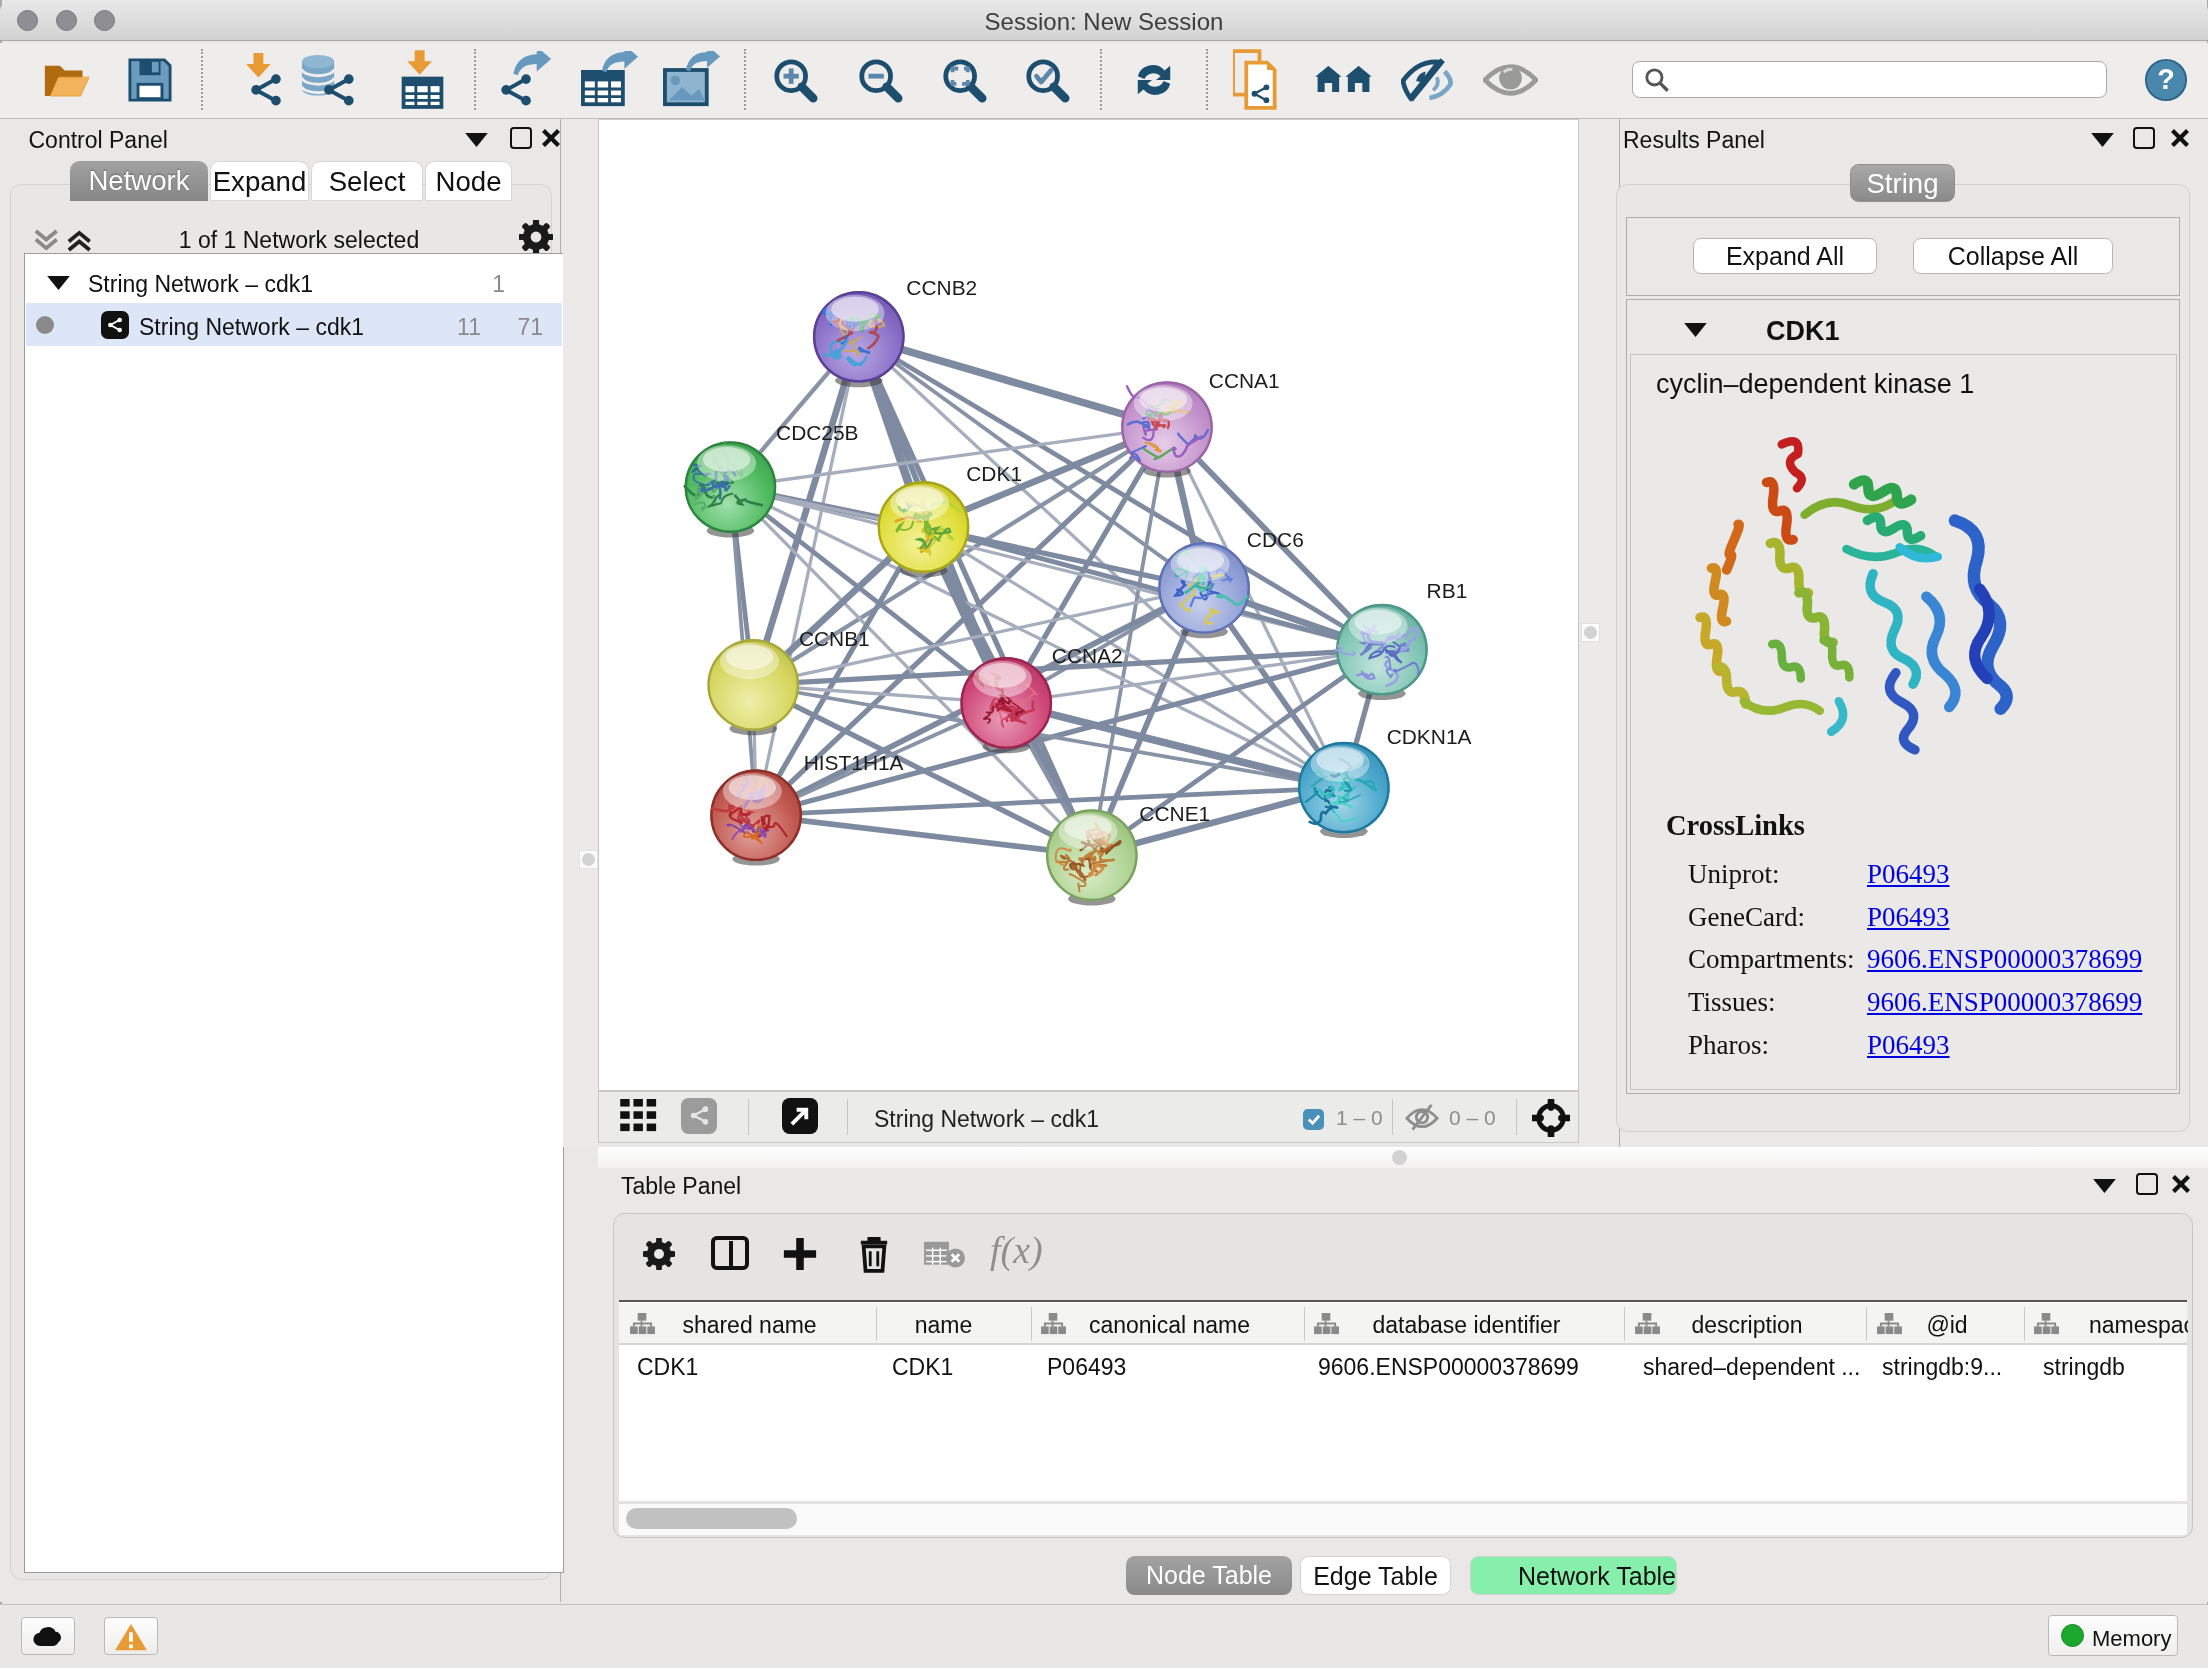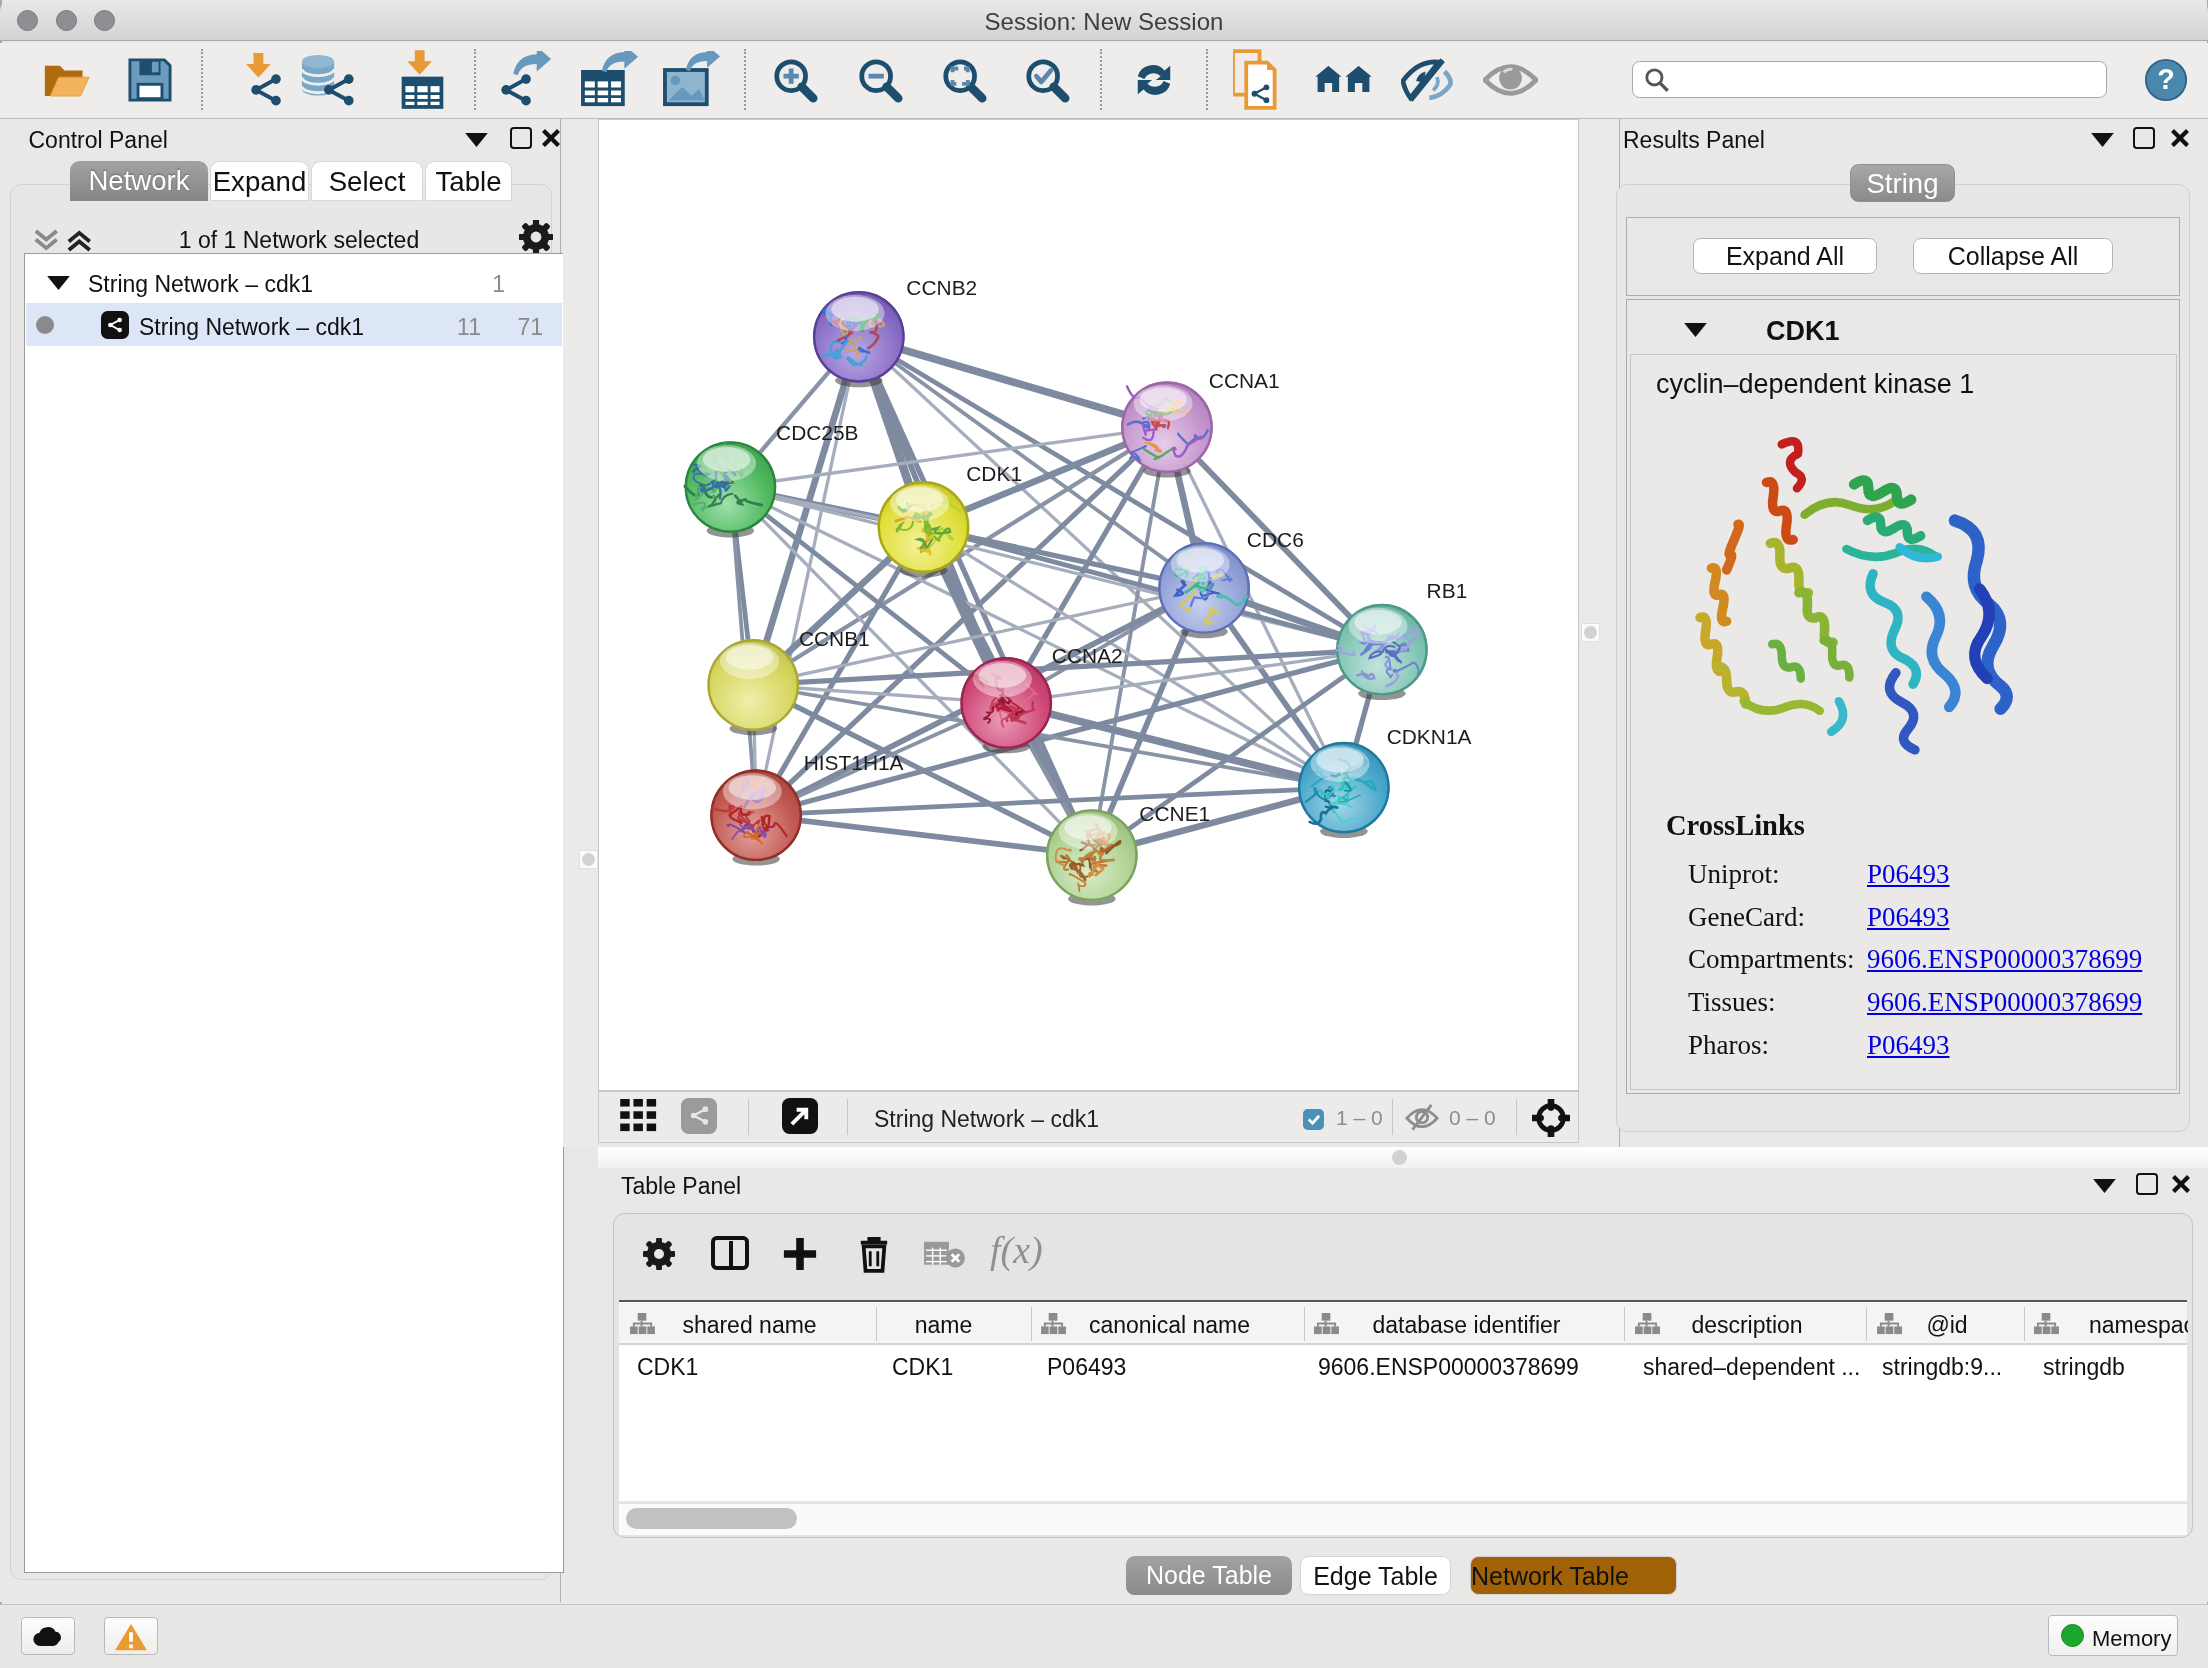--- a/index.html
+++ b/index.html
@@ -172,21 +172,21 @@
 <div class="abs" style="left:510px;top:127px;width:22px;height:22px;border:2.9px solid #111;border-radius:3.8px"></div>
 <svg class="abs" style="left:539px;top:126px" width="24" height="24" viewBox="0 0 24 24">
     <path d="M3 6 L6 3 L12 9 L18 3 L21 6 L15 12 L21 18 L18 21 L12 15 L6 21 L3 18 L9 12 z" fill="#111"></path>
   </svg>
 
 <div class="abs" style="left:9.5px;top:184px;width:542px;height:1396px;background:#e8e7e6;border:1.9px solid #d4d3d2;border-radius:11.4px"></div>
 
 <div class="abs" style="left:70px;top:161px;width:138px;height:40px;background:linear-gradient(#a2a2a2,#868686);border-radius:9.5px 9.5px 0 0;color:#fff;font-size:27.6px;text-align:center;line-height:40px;text-shadow:0 -1px 1.9px #666">Network</div>
 <div class="abs" style="left:210px;top:161px;width:99px;height:40px;background:#fff;border:1px solid #d8d8d8;border-radius:9.5px 9.5px 0 0;color:#111;font-size:27.6px;text-align:center;line-height:40px">Expand</div>
 <div class="abs" style="left:311px;top:161px;width:112px;height:40px;background:#fff;border:1px solid #d8d8d8;border-radius:9.5px 9.5px 0 0;color:#111;font-size:27.6px;text-align:center;line-height:40px">Select</div>
-<div class="abs" style="left:425px;top:161px;width:87px;height:40px;background:#fff;border:1px solid #d8d8d8;border-radius:9.5px 9.5px 0 0;color:#111;font-size:27.6px;text-align:center;line-height:40px">Table</div>
+<div class="abs" style="left:425px;top:161px;width:87px;height:40px;background:#fff;border:1px solid #d8d8d8;border-radius:9.5px 9.5px 0 0;color:#111;font-size:27.6px;text-align:center;line-height:40px">Node</div>
 
 <svg class="abs" style="left:32px;top:227px" width="28.5" height="27" viewBox="0 0 30 28">
 <path d="M4 4 l11 9 l11-9 M4 13 l11 9 l11-9" fill="none" stroke="#8a8a8a" stroke-width="4"></path>
   </svg>
 <svg class="abs" style="left:65px;top:227px" width="28.5" height="27" viewBox="0 0 30 28">
 <path d="M4 24 l11-9 l11 9 M4 15 l11-9 l11 9" fill="none" stroke="#222" stroke-width="4"></path>
   </svg>
 <div class="abs" style="left:90px;top:227px;width:418px;text-align:center;font-size:23px;color:#111">1 of 1 Network selected</div>
 
 <svg style="position:absolute;left:519px;top:220px" width="34" height="34" viewBox="0 0 36 36" xmlns="http://www.w3.org/2000/svg">
@@ -836,21 +836,21 @@
 <div class="abs" style="left:1318px;top:1354px;font-size:23px;color:#111;white-space:nowrap">9606.ENSP00000378699</div>
 <div class="abs" style="left:1643px;top:1354px;font-size:23px;color:#111;white-space:nowrap">shared–dependent ...</div>
 <div class="abs" style="left:1882px;top:1354px;font-size:23px;color:#111;white-space:nowrap">stringdb:9...</div>
 <div class="abs" style="left:2043px;top:1354px;font-size:23px;color:#111;white-space:nowrap">stringdb</div>
 
 <div class="abs" style="left:619px;top:1503px;width:1568px;height:32px;background:#fafafa;border-top:1px solid #e2e2e2"></div>
 <div class="abs" style="left:626px;top:1508px;width:171px;height:21px;background:#c1c1c1;border-radius:10.5px"></div>
 
 <div class="abs" style="left:1126px;top:1556px;width:166px;height:39px;background:linear-gradient(#a2a2a2,#8a8a8a);border-radius:8.6px;color:#fff;font-size:25px;text-align:center;line-height:39px">Node Table</div>
 <div class="abs" style="left:1300px;top:1556px;width:151px;height:39px;background:#fff;border:1px solid #d2d2d2;border-radius:8.6px;color:#111;font-size:25px;text-align:center;line-height:39px">Edge Table</div>
-<div class="abs" style="left:1470px;top:1556px;width:207px;height:39px;background:#a16207;border:1px solid #d2d2d2;border-radius:8.6px;color:#111;font-size:25px;text-align:left;line-height:39px">Network Table</div>
+<div class="abs" style="left:1470px;top:1556px;width:207px;height:39px;background:#86efac;border:1px solid #d2d2d2;border-radius:8.6px;color:#111;font-size:25px;text-align:right;line-height:39px">Network Table</div>
 
 <div class="abs" style="left:0;top:1604px;width:2208px;height:65px;background:#e9e7e6;border-top:1.9px solid #c3c2c1"></div>
 <div class="abs" style="left:21px;top:1617px;width:54px;height:38px;background:linear-gradient(#fdfdfd,#eeedec);border:1.9px solid #b8b8b8;border-radius:3.8px"></div>
 <svg class="abs" style="left:31px;top:1625px" width="34" height="23" viewBox="0 0 36 24">
 <path d="M10 22 a7 7 0 0 1 -1 -14 a9 8 0 0 1 17 -1 a6 6 0 0 1 3 11 q-2 4 -6 4 z" fill="#111"></path>
   </svg>
 <div class="abs" style="left:104px;top:1617px;width:54px;height:38px;background:linear-gradient(#fdfdfd,#eeedec);border:1.9px solid #b8b8b8;border-radius:3.8px"></div>
 <svg class="abs" style="left:113px;top:1622px" width="36" height="30" viewBox="0 0 38 32">
 <path d="M19 2 L36 30 H2 z" fill="#e89a35"></path>
 <rect x="17" y="11" width="4" height="10" fill="#fff"></rect>

